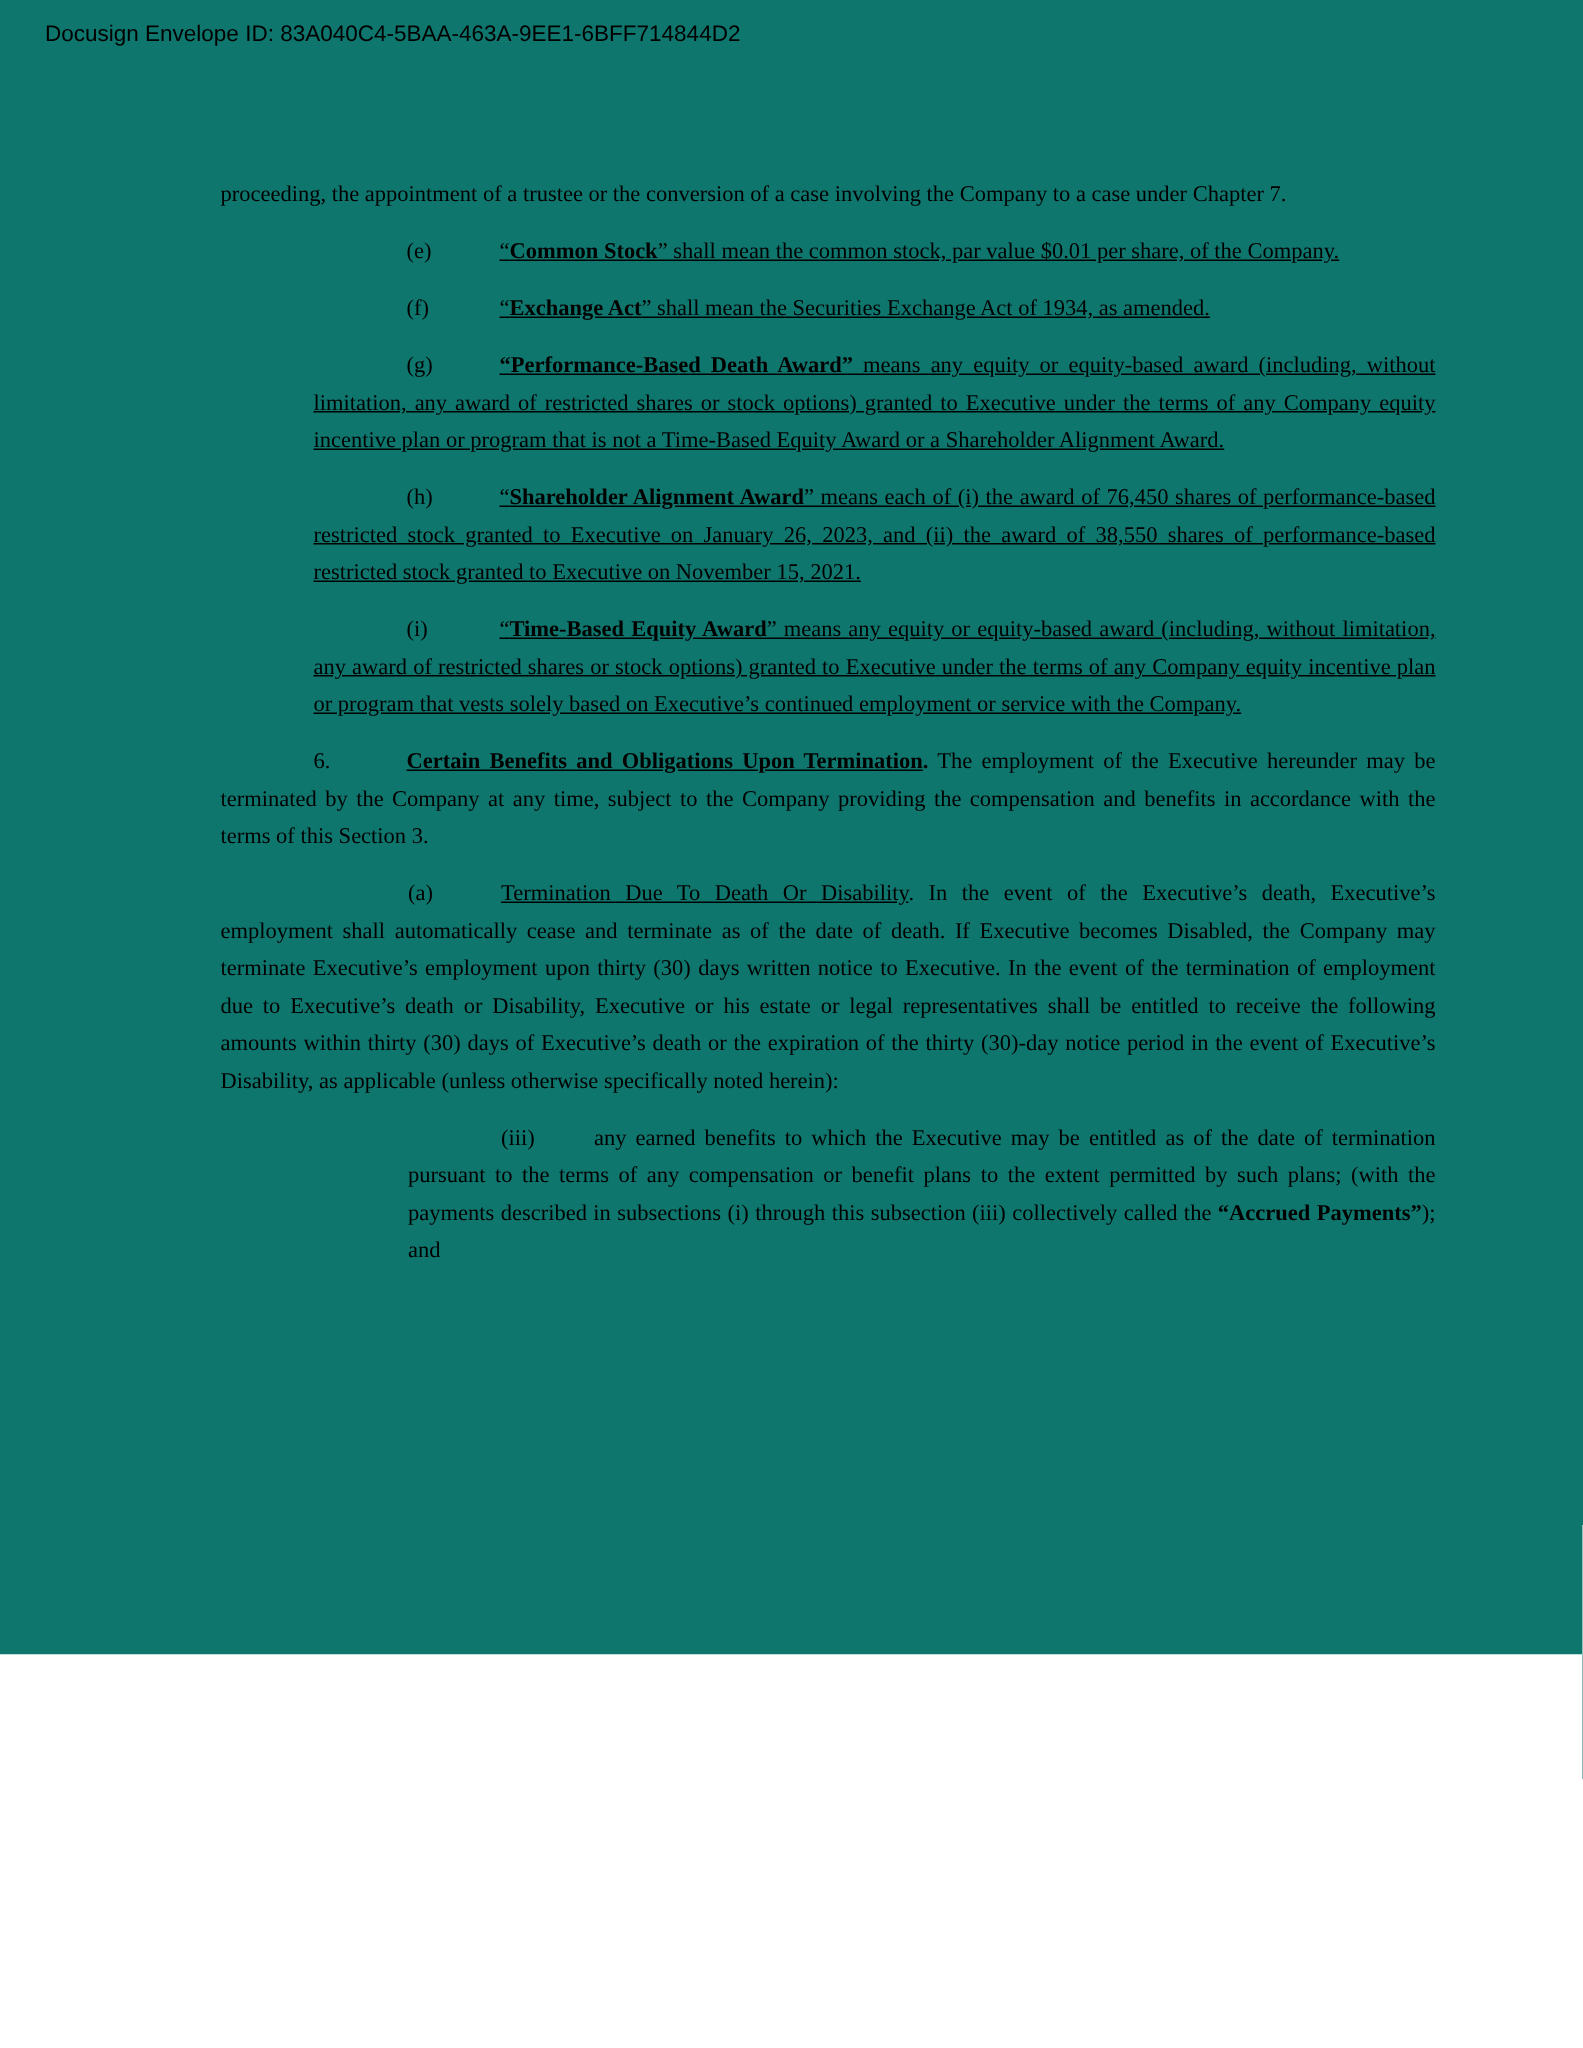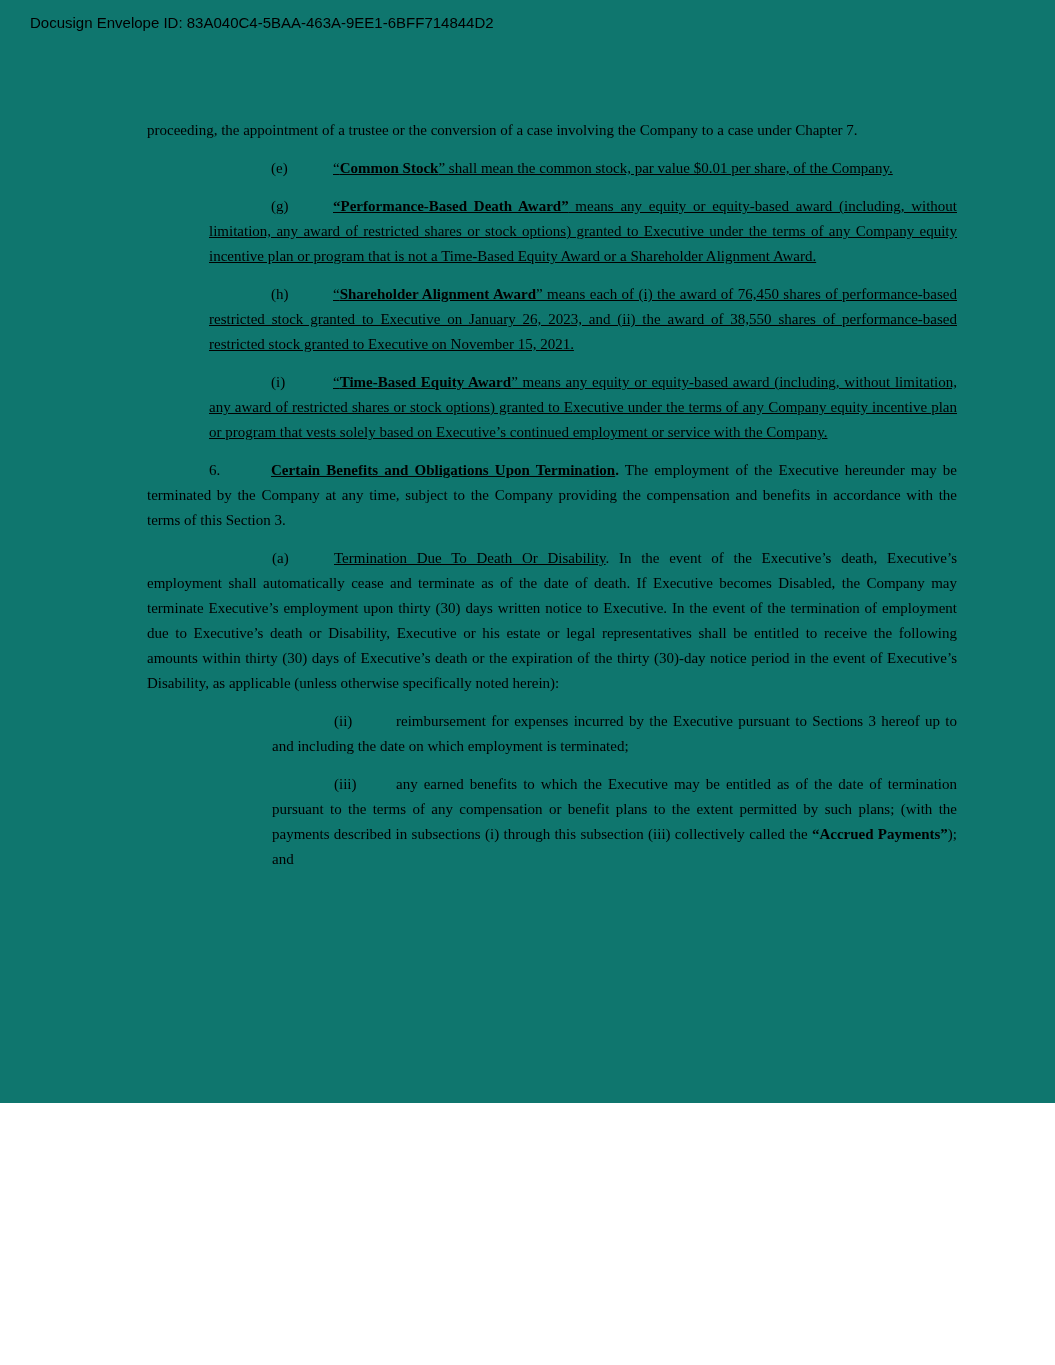--- a/index.html
+++ b/index.html
@@ -82,33 +82,33 @@
 <div class="page">
 
   <div class="docusign-header">Docusign Envelope ID: 83A040C4-5BAA-463A-9EE1-6BFF714844D2</div>
 
   <div class="content">
 
     <p class="cont"><span>proceeding, the appointment of a trustee or the conversion of a case involving the Company to a case under Chapter 7.</span></p>
 
     <p class="def"><span class="lbl">(e)</span><span>“</span><b>Common Stock</b><span>” shall mean the common stock, par value $0.01 per share, of the Company.</span></p>
 
+    <p class="def"><span class="lbl">(f)</span><span>“</span><b>Exchange Act</b><span>” shall mean the Securities Exchange Act of 1934, as amended.</span></p>
 
     <p class="def"><span class="lbl">(g)</span><span></span><b>“Performance-Based Death Award”</b><span> means any equity or equity-based award (including, without limitation, any award of restricted shares or stock options) granted to Executive under the terms of any Company equity incentive plan or program that is not a Time-Based Equity Award or a Shareholder Alignment Award.</span></p>
 
     <p class="def"><span class="lbl">(h)</span><span>“</span><b>Shareholder Alignment Award</b><span>” means each of (i) the award of 76,450 shares of performance-based restricted stock granted to Executive on January 26, 2023, and (ii) the award of 38,550 shares of performance-based restricted stock granted to Executive on November 15, 2021.</span></p>
 
     <p class="def"><span class="lbl">(i)</span><span>“</span><b>Time-Based Equity Award</b><span>” means any equity or equity-based award (including, without limitation, any award of restricted shares or stock options) granted to Executive under the terms of any Company equity incentive plan or program that vests solely based on Executive’s continued employment or service with the Company.</span></p>
 
     <p class="sec"><span class="lbl">6.</span><b><u>Certain Benefits and Obligations Upon Termination</u><span>.</span></b><span> The employment of the Executive hereunder may be terminated by the Company at any time, subject to the Company providing the compensation and benefits in accordance with the terms of this Section 3.</span></p>
 
     <p class="sub"><span class="lbl">(a)</span><u>Termination Due To Death Or Disability</u><span>. In the event of the Executive’s death, Executive’s employment shall automatically cease and terminate as of the date of death. If Executive becomes Disabled, the Company may terminate Executive’s employment upon thirty (30) days written notice to Executive. In the event of the termination of employment due to Executive’s death or Disability, Executive or his estate or legal representatives shall be entitled to receive the following amounts within thirty (30) days of Executive’s death or the expiration of the thirty (30)-day notice period in the event of Executive’s Disability, as applicable (unless otherwise specifically noted herein):</span></p>
 
 
-    <p class="item"><span class="lbl">(ii)</span><span>reimbursement for expenses incurred by the Executive pursuant to Sections 3 hereof up to and including the date on which employment is terminated;</span><b></b><span></span></p>
 
     <p class="item"><span class="lbl">(iii)</span><span>any earned benefits to which the Executive may be entitled as of the date of termination pursuant to the terms of any compensation or benefit plans to the extent permitted by such plans; (with the payments described in subsections (i) through this subsection (iii) collectively called the </span><b>“Accrued Payments”</b><span>); and</span></p>
 
 
   </div>
 
   <div class="page-number">5</div>
 
 </div>
 

